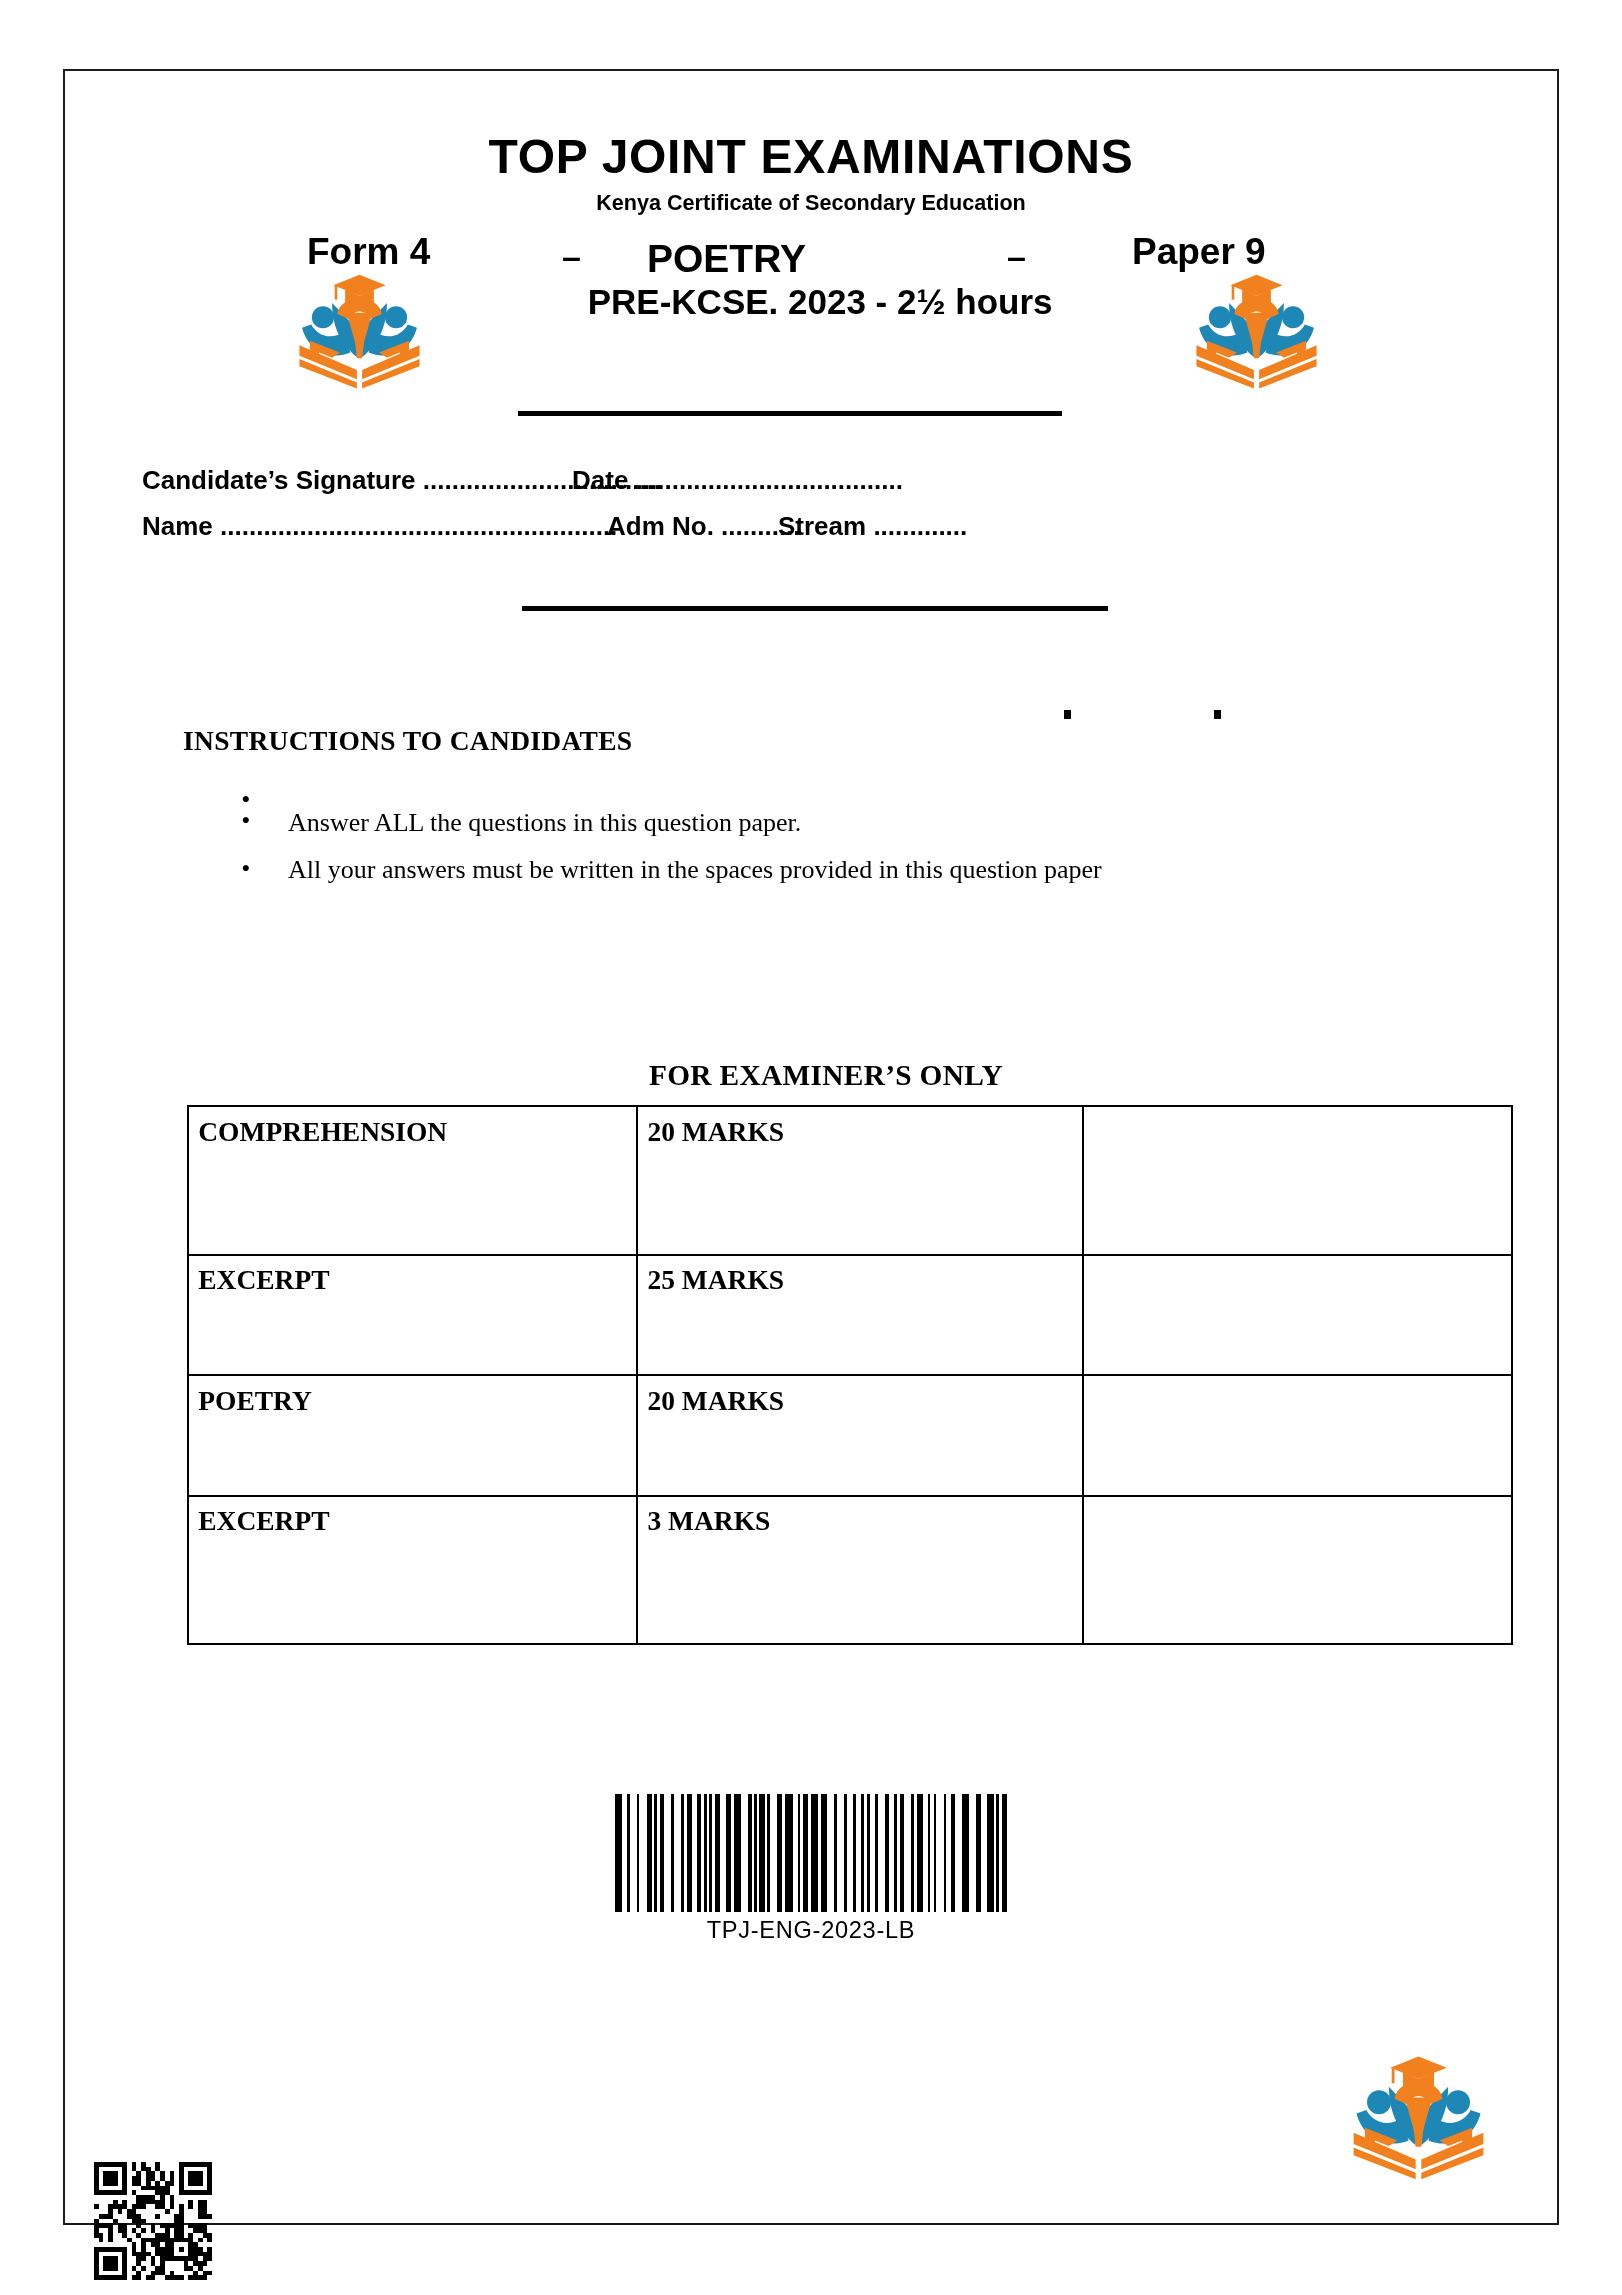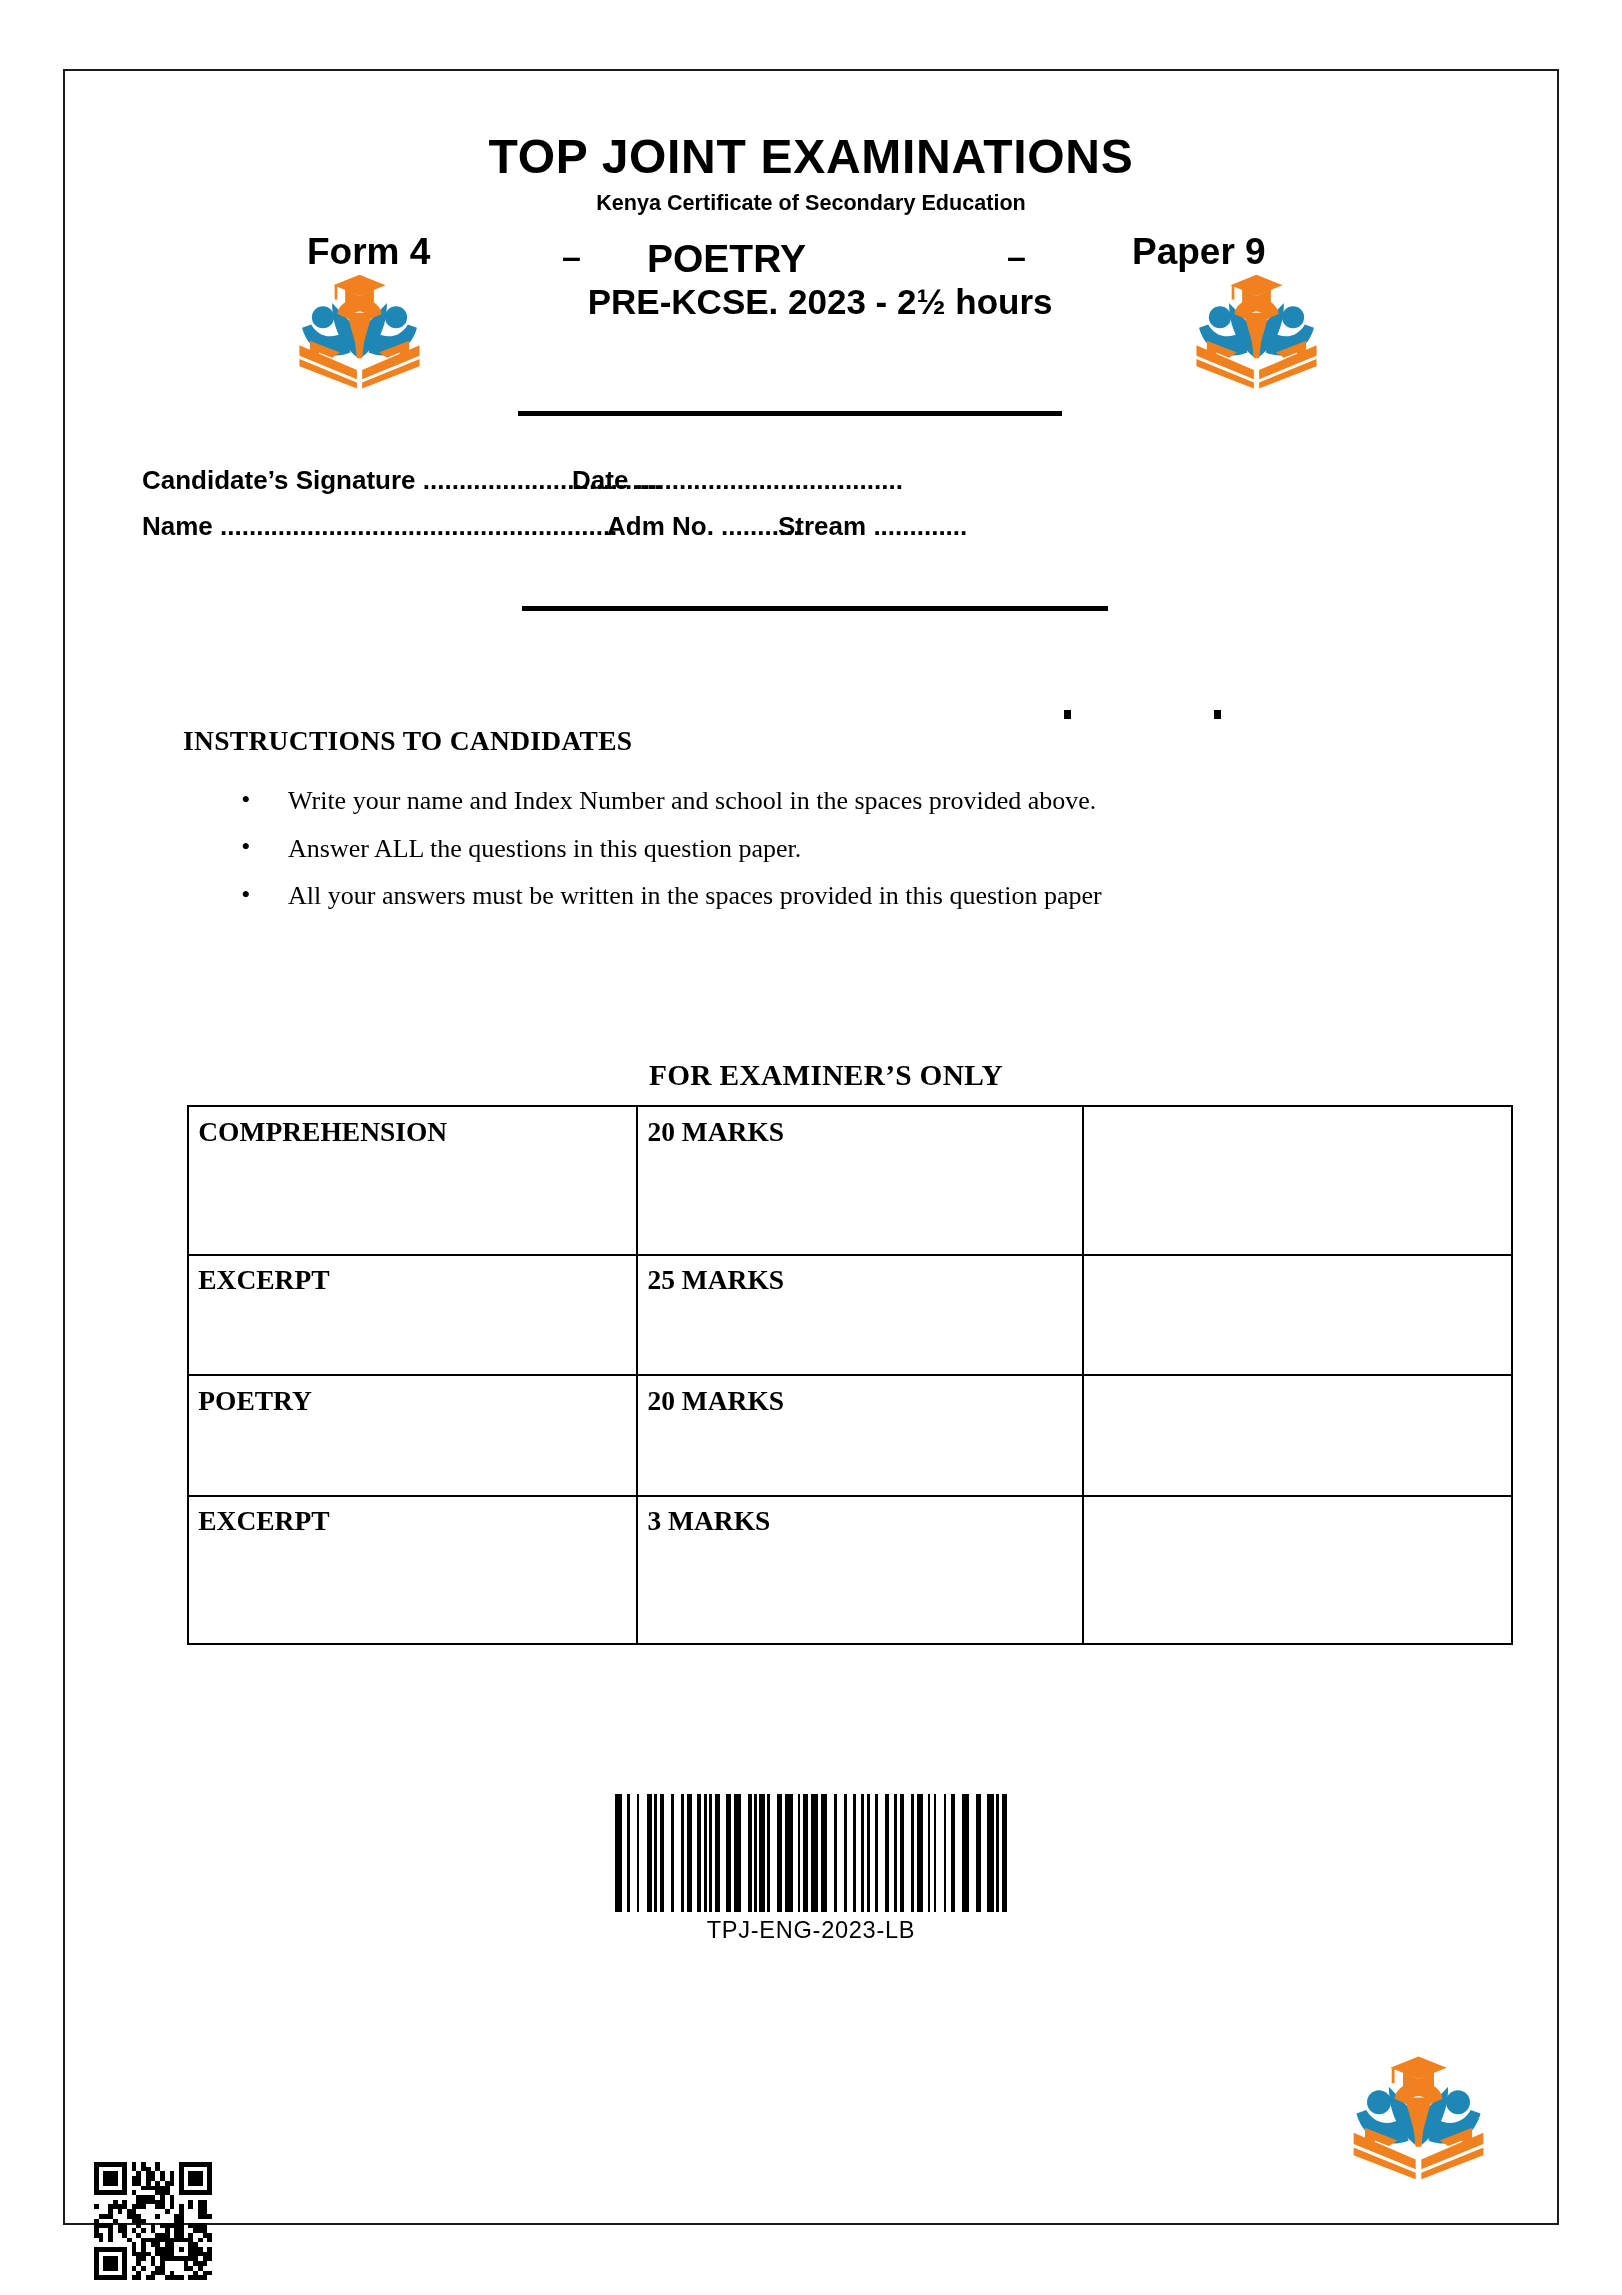--- a/index.html
+++ b/index.html
@@ -359,21 +359,20 @@
 
   <div class="rule" id="rule-2"></div>
   <div class="artifact-dot" id="dot-1"></div>
   <div class="artifact-dot" id="dot-2"></div>
 
   <div id="instructions-heading">INSTRUCTIONS TO CANDIDATES</div>
 
   <ul id="instructions-list">
     <li>
       <span class="bullet">•</span>
-      <span>Write your name and Index Number and school in the spaces provided above.</span>
     </li>
     <li>
       <span class="bullet">•</span>
       <span>Answer ALL the questions in this question paper.</span>
     </li>
     <li>
       <span class="bullet">•</span>
       <span>All your answers must be written in the spaces provided in this question paper</span>
     </li>
   </ul>

